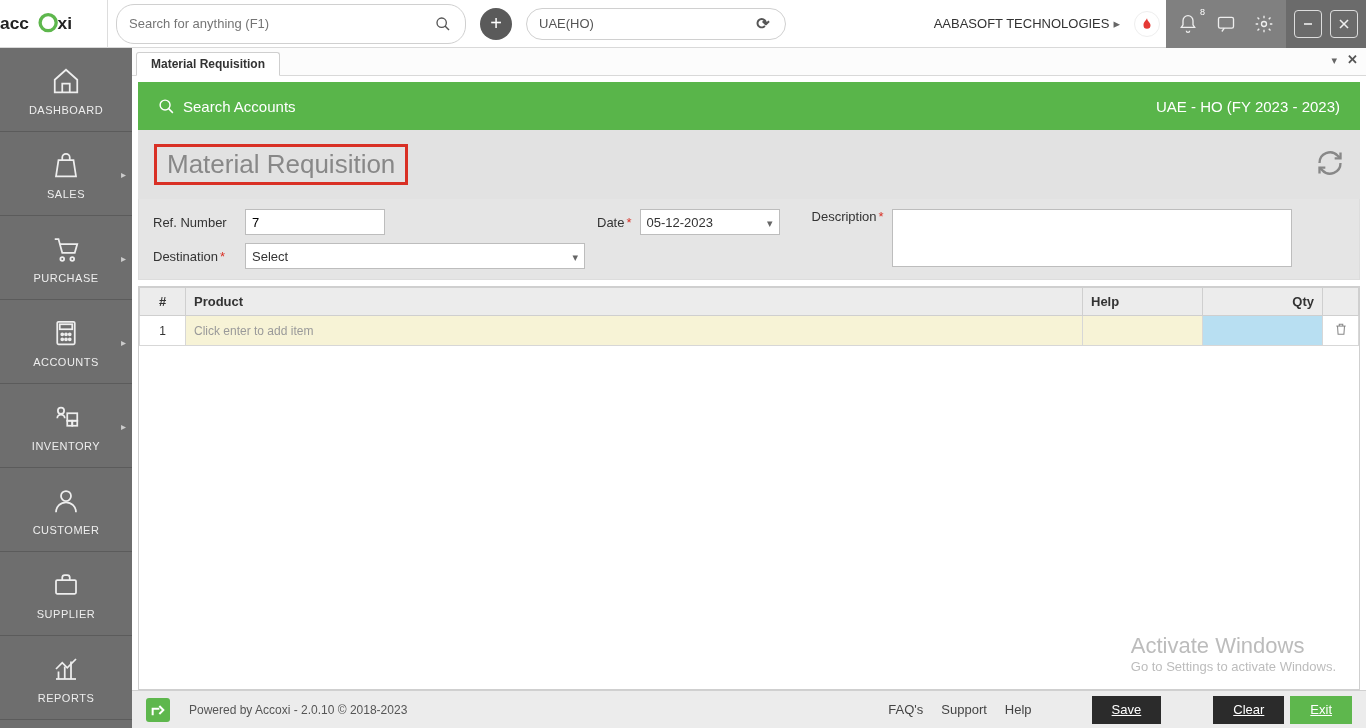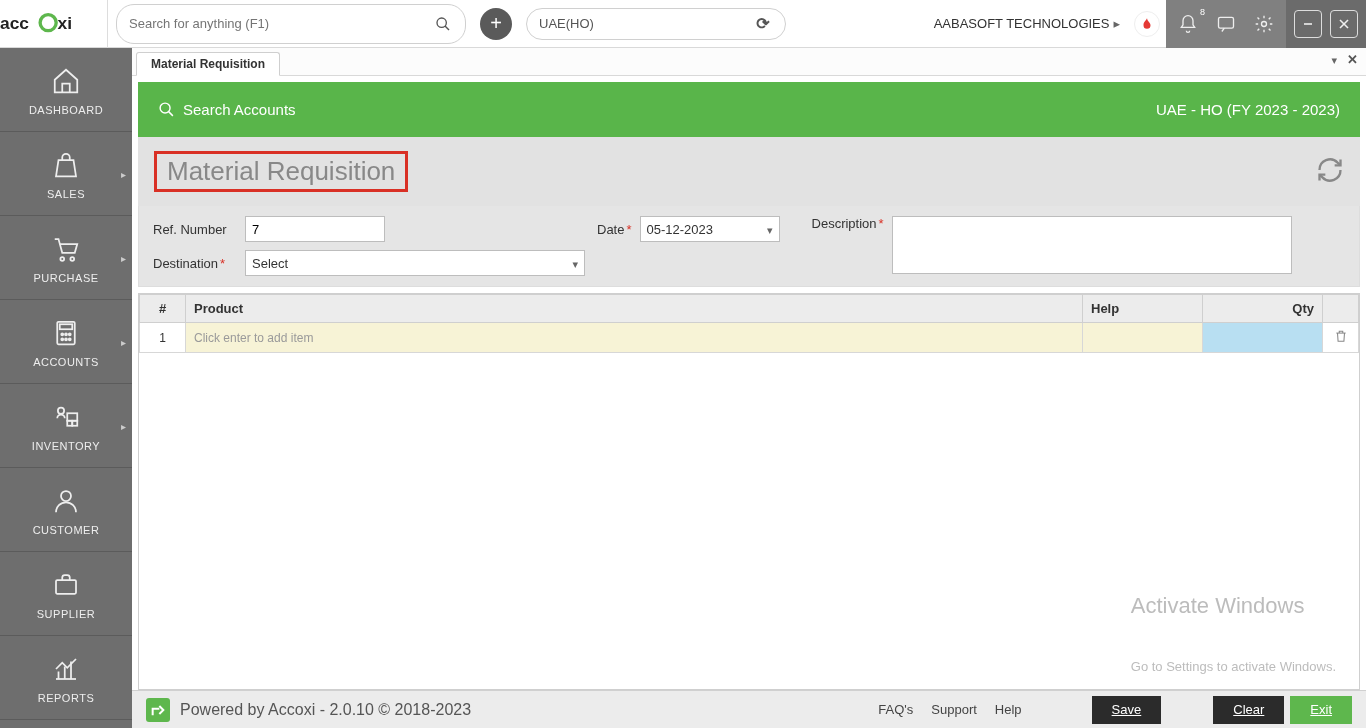--- a/index.html
+++ b/index.html
@@ -34,21 +34,21 @@
 
   
   .main { position: absolute; top: 48px; left: 132px; right: 0; bottom: 0; display: flex; flex-direction: column; }
 
   
   .tabstrip { height: 28px; background: #fcfcfc; border-bottom: 1px solid #d9d9d9; display: flex; align-items: flex-end; padding-left: 4px; position: relative; }
   .tab { background: #fff; border: 1px solid #cfcfcf; border-bottom: 1px solid #fff; border-radius: 3px 3px 0 0; padding: 4px 14px; font-size: 12px; font-weight: 600; color: #333; margin-bottom: -1px; }
   .tabstrip-right { position: absolute; right: 8px; top: 4px; display: flex; gap: 10px; color: #555; }
 
   
-  .greenbar { background: #59b54a; color: #fff; height: 55px; display: flex; align-items: center; padding: 0 20px; justify-content: space-between; margin: 6px 6px 0 6px; }
+  .greenbar { background: #59b54a; color: #fff; height: 48px; display: flex; align-items: center; padding: 0 20px; justify-content: space-between; margin: 6px 6px 0 6px; }
   .greenbar .left { display: flex; align-items: center; gap: 8px; font-size: 15px; }
   .greenbar .right { font-size: 15px; }
 
   
   .page-head { background: #e2e2e2; margin: 0 6px; padding: 14px 16px; display: flex; align-items: center; justify-content: space-between; }
   .page-title-box { border: 3px solid #d93025; padding: 2px 10px; display: inline-block; }
   .page-title-box span { font-size: 26px; color: #888; font-weight: 400; }
   .refresh-big { color: #888; cursor: pointer; }
 
   
@@ -76,25 +76,25 @@
   tbody td.num { text-align: center; background: #fff; }
   tbody td.prod { background: #f7f3d6; color: #9a9a9a; }
   tbody td.unit { background: #f7f3d6; }
   tbody td.qty { background: #b8dff2; }
   tbody td.del { text-align: center; color: #888; cursor: pointer; }
   tbody tr { height: 30px; }
 
   
   .watermark { position: absolute; right: 30px; bottom: 54px; color: #bcbcbc; text-align: left; pointer-events: none; }
   .watermark .w1 { font-size: 22px; }
-  .watermark .w2 { font-size: 13px; margin-top: 40px; }
+  .watermark .w2 { font-size: 13px; }
 
   
   .footer { background: #ececec; height: 38px; border-top: 1px solid #d0d0d0; display: flex; align-items: center; padding: 0 14px; justify-content: space-between; margin: 0 0 0 0; }
-  .footer-left { display: flex; align-items: center; gap: 10px; color: #555; font-size: 16px; justify-content: space-between; }
+  .footer-left { display: flex; align-items: center; gap: 19px; color: #555; font-size: 12px; justify-content: space-between; }
   .footer-logo { width: 24px; height: 24px; background: #5eb74d; border-radius: 3px; display: flex; align-items: center; justify-content: center; color: #fff; font-weight: bold; }
   .footer-mid { display: flex; gap: 18px; color: #444; font-size: 13px; }
   .footer-mid span { cursor: pointer; }
   .footer-right { display: flex; gap: 6px; }
   .fbtn { height: 28px; padding: 0 20px; color: #fff; border: none; font-size: 13px; cursor: pointer; text-decoration: underline; }
   .fbtn.dark { background: #2b2b2b; margin-left: 46px; }
   .fbtn.green { background: #5eb74d; }
 
   .caret-down::after { content: "▾"; color: #666; font-size: 11px; }
   .sync-icon::before { content: "⟳"; font-size: 16px; font-weight: bold; }
@@ -361,21 +361,21 @@
   <div class="footer">
     <div class="footer-left">
       <div class="footer-logo">
         <svg width="16" height="16" viewBox="0 0 24 24" fill="none" stroke="#fff" stroke-width="3">
             <path d="M4 20 L4 10 L14 10"></path>
             <path d="M14 6 L20 12 L14 18"></path>
           </svg>
       </div>
       <span>Powered by Accoxi - 2.0.10 © 2018-2023</span>
     </div>
-    <div style="display:flex; align-items:center; gap:24px;">
+    <div style="display:flex; align-items:center; gap:14px;">
       <div class="footer-mid">
         <span>FAQ's</span>
         <span>Support</span>
         <span>Help</span>
       </div>
       <div class="footer-right">
         <button class="fbtn dark">Save</button>
         <button class="fbtn dark">Clear</button>
         <button class="fbtn green">Exit</button>
       </div>

